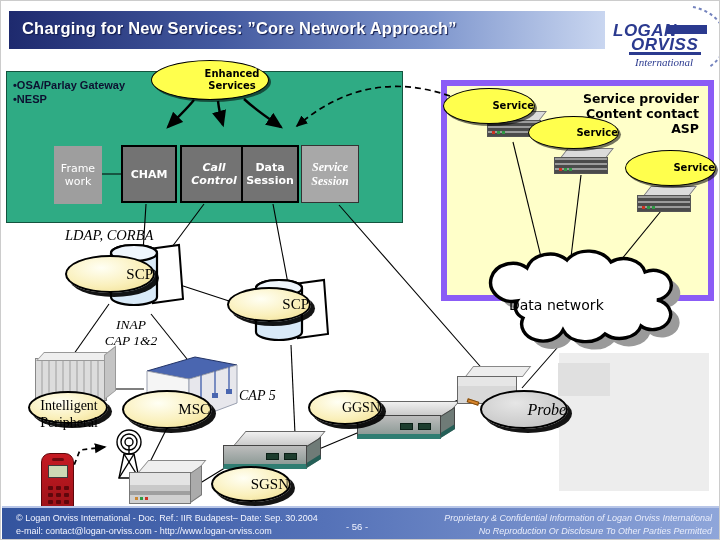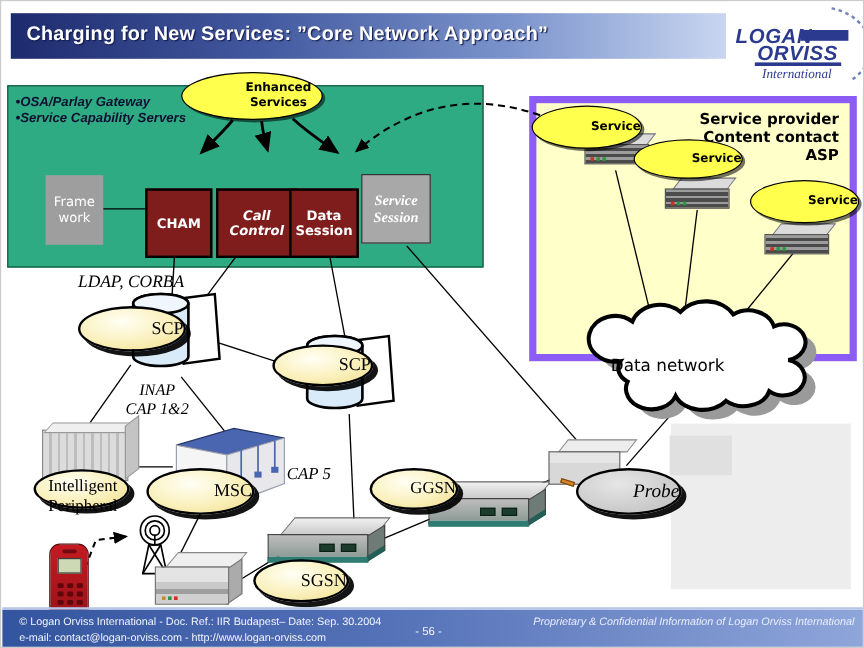--- a/index.html
+++ b/index.html
@@ -28,25 +28,25 @@
   .shadow-rect{position:absolute;z-index:0;}
   .green-box{position:absolute;left:5px;top:70px;width:397px;height:152px;background:#2FAB84;
              border:1px solid #14543f;z-index:1;}
   .panel{position:absolute;left:440px;top:79px;width:273px;height:221px;background:#FFFFC9;
          border:6px solid #8b5cf6;z-index:1;}
   #overlay{position:absolute;left:0;top:0;z-index:2;pointer-events:none;}
   .icon{position:absolute;z-index:3;}
   .lab{position:absolute;z-index:4;}
 
   
-  .bullets{position:absolute;left:6px;top:6px;color:#0c1030;font-size:11px;font-weight:bold;line-height:14px;font-style:italic;}
+  .bullets{position:absolute;left:6px;top:6px;color:#0c1030;font-size:11px;font-weight:bold;line-height:14px;}
   .gb-box{position:absolute;display:flex;align-items:center;justify-content:center;text-align:center;
           z-index:4;font-family:"DejaVu Sans",sans-serif;}
-  .red{background:#7f1d1d;border:2px solid #000;color:#fff;font-weight:bold;font-size:11px;line-height:13px;margin-top:12px;}
-  .gray{background:#9E9E9E;color:#fff;font-size:11px;line-height:13px;}
+  .red{background:#737373;border:2px solid #000;color:#fff;font-weight:bold;font-size:11px;line-height:13px;}
+  .gray{background:#9E9E9E;color:#fff;font-size:11px;line-height:13px;margin-left:16px;}
   .gray2{background:#A8A8A8;border:1px solid #333;color:#fff;
          font-family:"Liberation Serif",serif;font-style:italic;font-weight:bold;font-size:12px;line-height:14px;}
 
   
   .ell{position:absolute;border-radius:50%;display:flex;align-items:center;justify-content:flex-end;
        text-align:center;z-index:4;}
   .ell-bright{background:#FFFF4D;border:1.5px solid #000;font-family:"DejaVu Sans",sans-serif;
               font-weight:bold;font-size:10px;line-height:12px;box-shadow:2px 2px 0 rgba(0,0,0,.55);}
   .ell-soft{background:radial-gradient(ellipse at 40% 32%,#FFFFF4 0%,#FAF0BC 55%,#EFDC8A 100%);
             border:2px solid #000;box-shadow:4px 4px 0 rgba(0,0,0,.92);
@@ -151,21 +151,21 @@
     <div class="l1">LOGAN</div>
     <div class="bar1"></div>
     <div class="l2">ORVISS</div>
     <div class="bar2"></div>
     <div class="l3">International</div>
   </div>
 
   <div class="green-box">
     <div class="bullets">
       <div>•OSA/Parlay Gateway</div>
-      <div>•Service Capability Servers</div>
+      <div>•NESP</div>
     </div>
   </div>
 
   <div class="panel">
     <div class="panel-heading">
       <div>Service provider</div>
       <div>Content contact</div>
       <div>ASP</div>
     </div>
   </div>
@@ -363,16 +363,17 @@
   <div class="lab" style="left:508px;top:296px;font-family:'DejaVu Sans',sans-serif;font-size:14px;color:#000;">Data network</div>
 
   <div class="footer">
     <div class="fl">
       <div>© Logan Orviss International - Doc. Ref.: IIR Budapest– Date: Sep. 30.2004</div>
       <div>e-mail: contact@logan-orviss.com - http://www.logan-orviss.com</div>
     </div>
     <div class="pg">- 56 -</div>
     <div class="fr">
       <div>Proprietary &amp; Confidential Information of Logan Orviss International</div>
+      <div>No Reproduction Or Disclosure To Other Parties Permitted</div>
     </div>
   </div>
 
 </div>
 
 </body></html>

